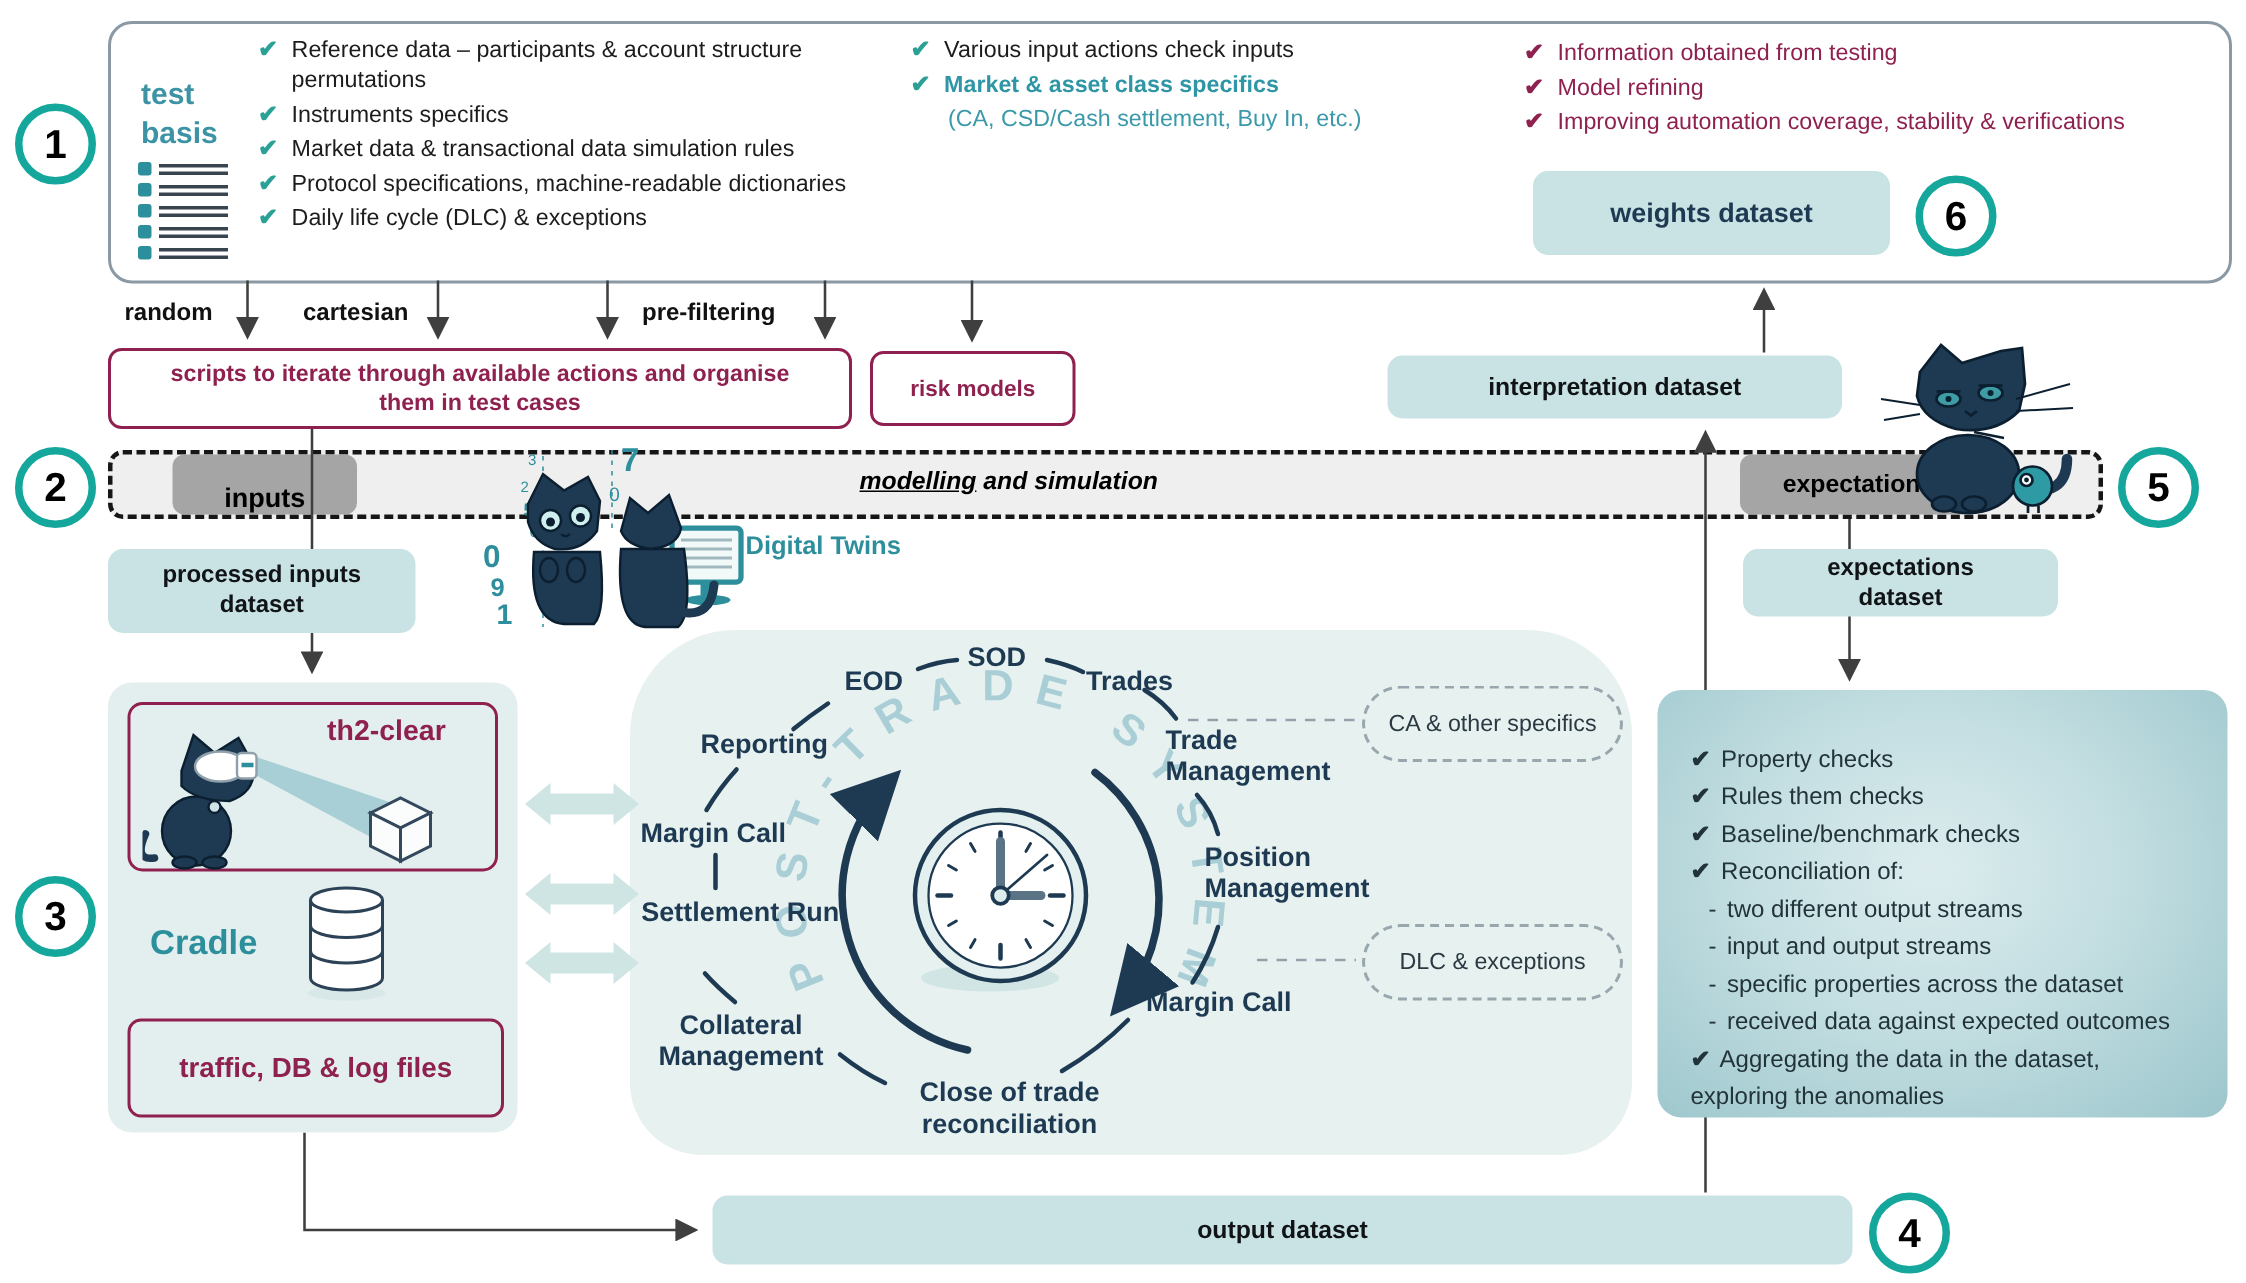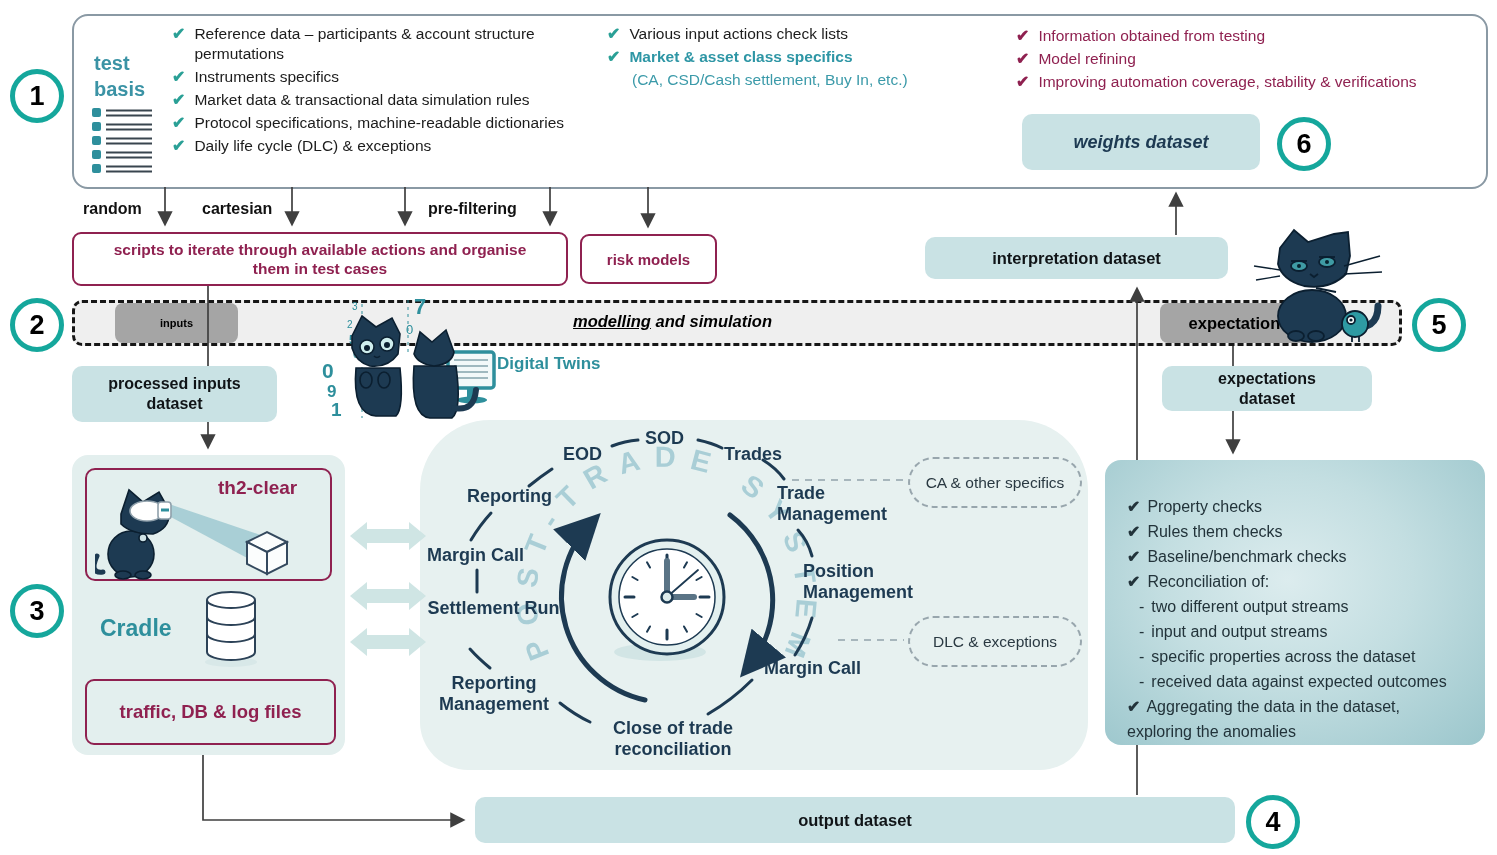--- a/index.html
+++ b/index.html
@@ -40,21 +40,21 @@
   svg text{font-family:"Liberation Sans",sans-serif;}
 </style>
 </head>
 <body>
 
 <div class="canvas">
 
   <div class="abs big-frame" style="left:72px;top:14px;width:1412px;height:171px;"></div>
 
   <div class="abs band" style="left:72px;top:300px;width:1330px;height:46px;"></div>
-  <div class="abs gray-tag" style="left:115px;top:303px;width:123px;height:40px;font-size:11px;">
+  <div class="abs gray-tag" style="left:115px;top:303px;width:123px;height:40px;font-size:18px;align-items:flex-end;">
       <span>inputs</span>
     </div>
   <div class="abs gray-tag" style="left:1160px;top:303px;width:158px;height:40px;font-size:16.5px;">
       <span>expectations</span>
     </div>
   <div class="abs" style="left:555px;top:312px;width:235px;text-align:center;font-size:16.5px;font-weight:bold;color:#000;z-index:1;font-style:italic;">
     <span style="text-decoration:underline;">modelling</span><span> and simulation</span>
   </div>
 
   <div class="abs blob" style="left:420px;top:420px;width:668px;height:350px;"></div>
@@ -199,21 +199,21 @@
       </div>
     <div class="chk-row">
         <span class="chk">✔</span>
         <span>Daily life cycle (DLC) &amp; exceptions</span>
       </div>
   </div>
 
   <div class="abs" style="left:607px;top:24px;width:345px;z-index:3;">
     <div class="chk-row">
         <span class="chk">✔</span>
-        <span>Various input actions check lists</span>
+        <span>Various input actions check inputs</span>
       </div>
     <div class="chk-row">
         <span class="chk">✔</span>
         <span class="teal-strong">Market &amp; asset class specifics</span>
       </div>
     <div class="chk-row" style="padding-left:25px;">
         <span class="teal-note">(CA, CSD/Cash settlement, Buy In, etc.)</span>
       </div>
   </div>
 
@@ -225,21 +225,21 @@
     <div class="chk-row">
         <span class="chk maroon">✔</span>
         <span class="maroon-text">Model refining</span>
       </div>
     <div class="chk-row">
         <span class="chk maroon">✔</span>
         <span class="maroon-text">Improving automation coverage, stability &amp; verifications</span>
       </div>
   </div>
 
-  <div class="abs teal-box" style="left:1022px;top:114px;width:238px;height:56px;font-size:18px;color:#1d3a52;font-style:italic;">
+  <div class="abs teal-box" style="left:1022px;top:114px;width:238px;height:56px;font-size:18px;color:#1d3a52;">
       <span>weights dataset</span>
     </div>
 
   <div class="abs gen-label" style="left:83px;top:200px;">random</div>
   <div class="abs gen-label" style="left:202px;top:200px;">cartesian</div>
   <div class="abs gen-label" style="left:316px;top:200px;margin-top:33px;">all pairs</div>
   <div class="abs gen-label" style="left:428px;top:200px;">pre-filtering</div>
 
   <div class="abs maroon-box" style="left:72px;top:232px;width:492px;height:50px;font-size:15.5px;line-height:19px;">
       <span style="max-width:430px;">scripts to iterate through available actions and organise them in test cases</span>
@@ -380,21 +380,21 @@
 
   <div class="stage" style="left:563px;top:444px;">EOD</div>
   <div class="stage" style="left:645px;top:428px;">SOD</div>
   <div class="stage" style="left:724px;top:444px;">Trades</div>
   <div class="stage" style="left:467px;top:486px;">Reporting</div>
   <div class="stage" style="left:777px;top:483px;width:135px;">Trade Management</div>
   <div class="stage" style="left:427px;top:545px;">Margin Call</div>
   <div class="stage" style="left:803px;top:561px;width:140px;">Position Management</div>
   <div class="stage" style="left:425px;top:598px;width:137px;text-align:center;">Settlement Run</div>
   <div class="stage" style="left:764px;top:658px;">Margin Call</div>
-  <div class="stage" style="left:418px;top:673px;width:152px;text-align:center;">Reporting Management</div>
+  <div class="stage" style="left:418px;top:673px;width:152px;text-align:center;">Collateral Management</div>
   <div class="stage" style="left:597px;top:718px;width:152px;text-align:center;">Close of trade reconciliation</div>
 
   <div class="abs pill" style="left:908px;top:457px;width:170px;height:47px;">
       <span>CA &amp; other specifics</span>
     </div>
   <div class="abs pill" style="left:908px;top:616px;width:170px;height:47px;">
       <span>DLC &amp; exceptions</span>
     </div>
 
   <div class="abs checks-panel" style="left:1105px;top:460px;width:380px;height:285px;">

